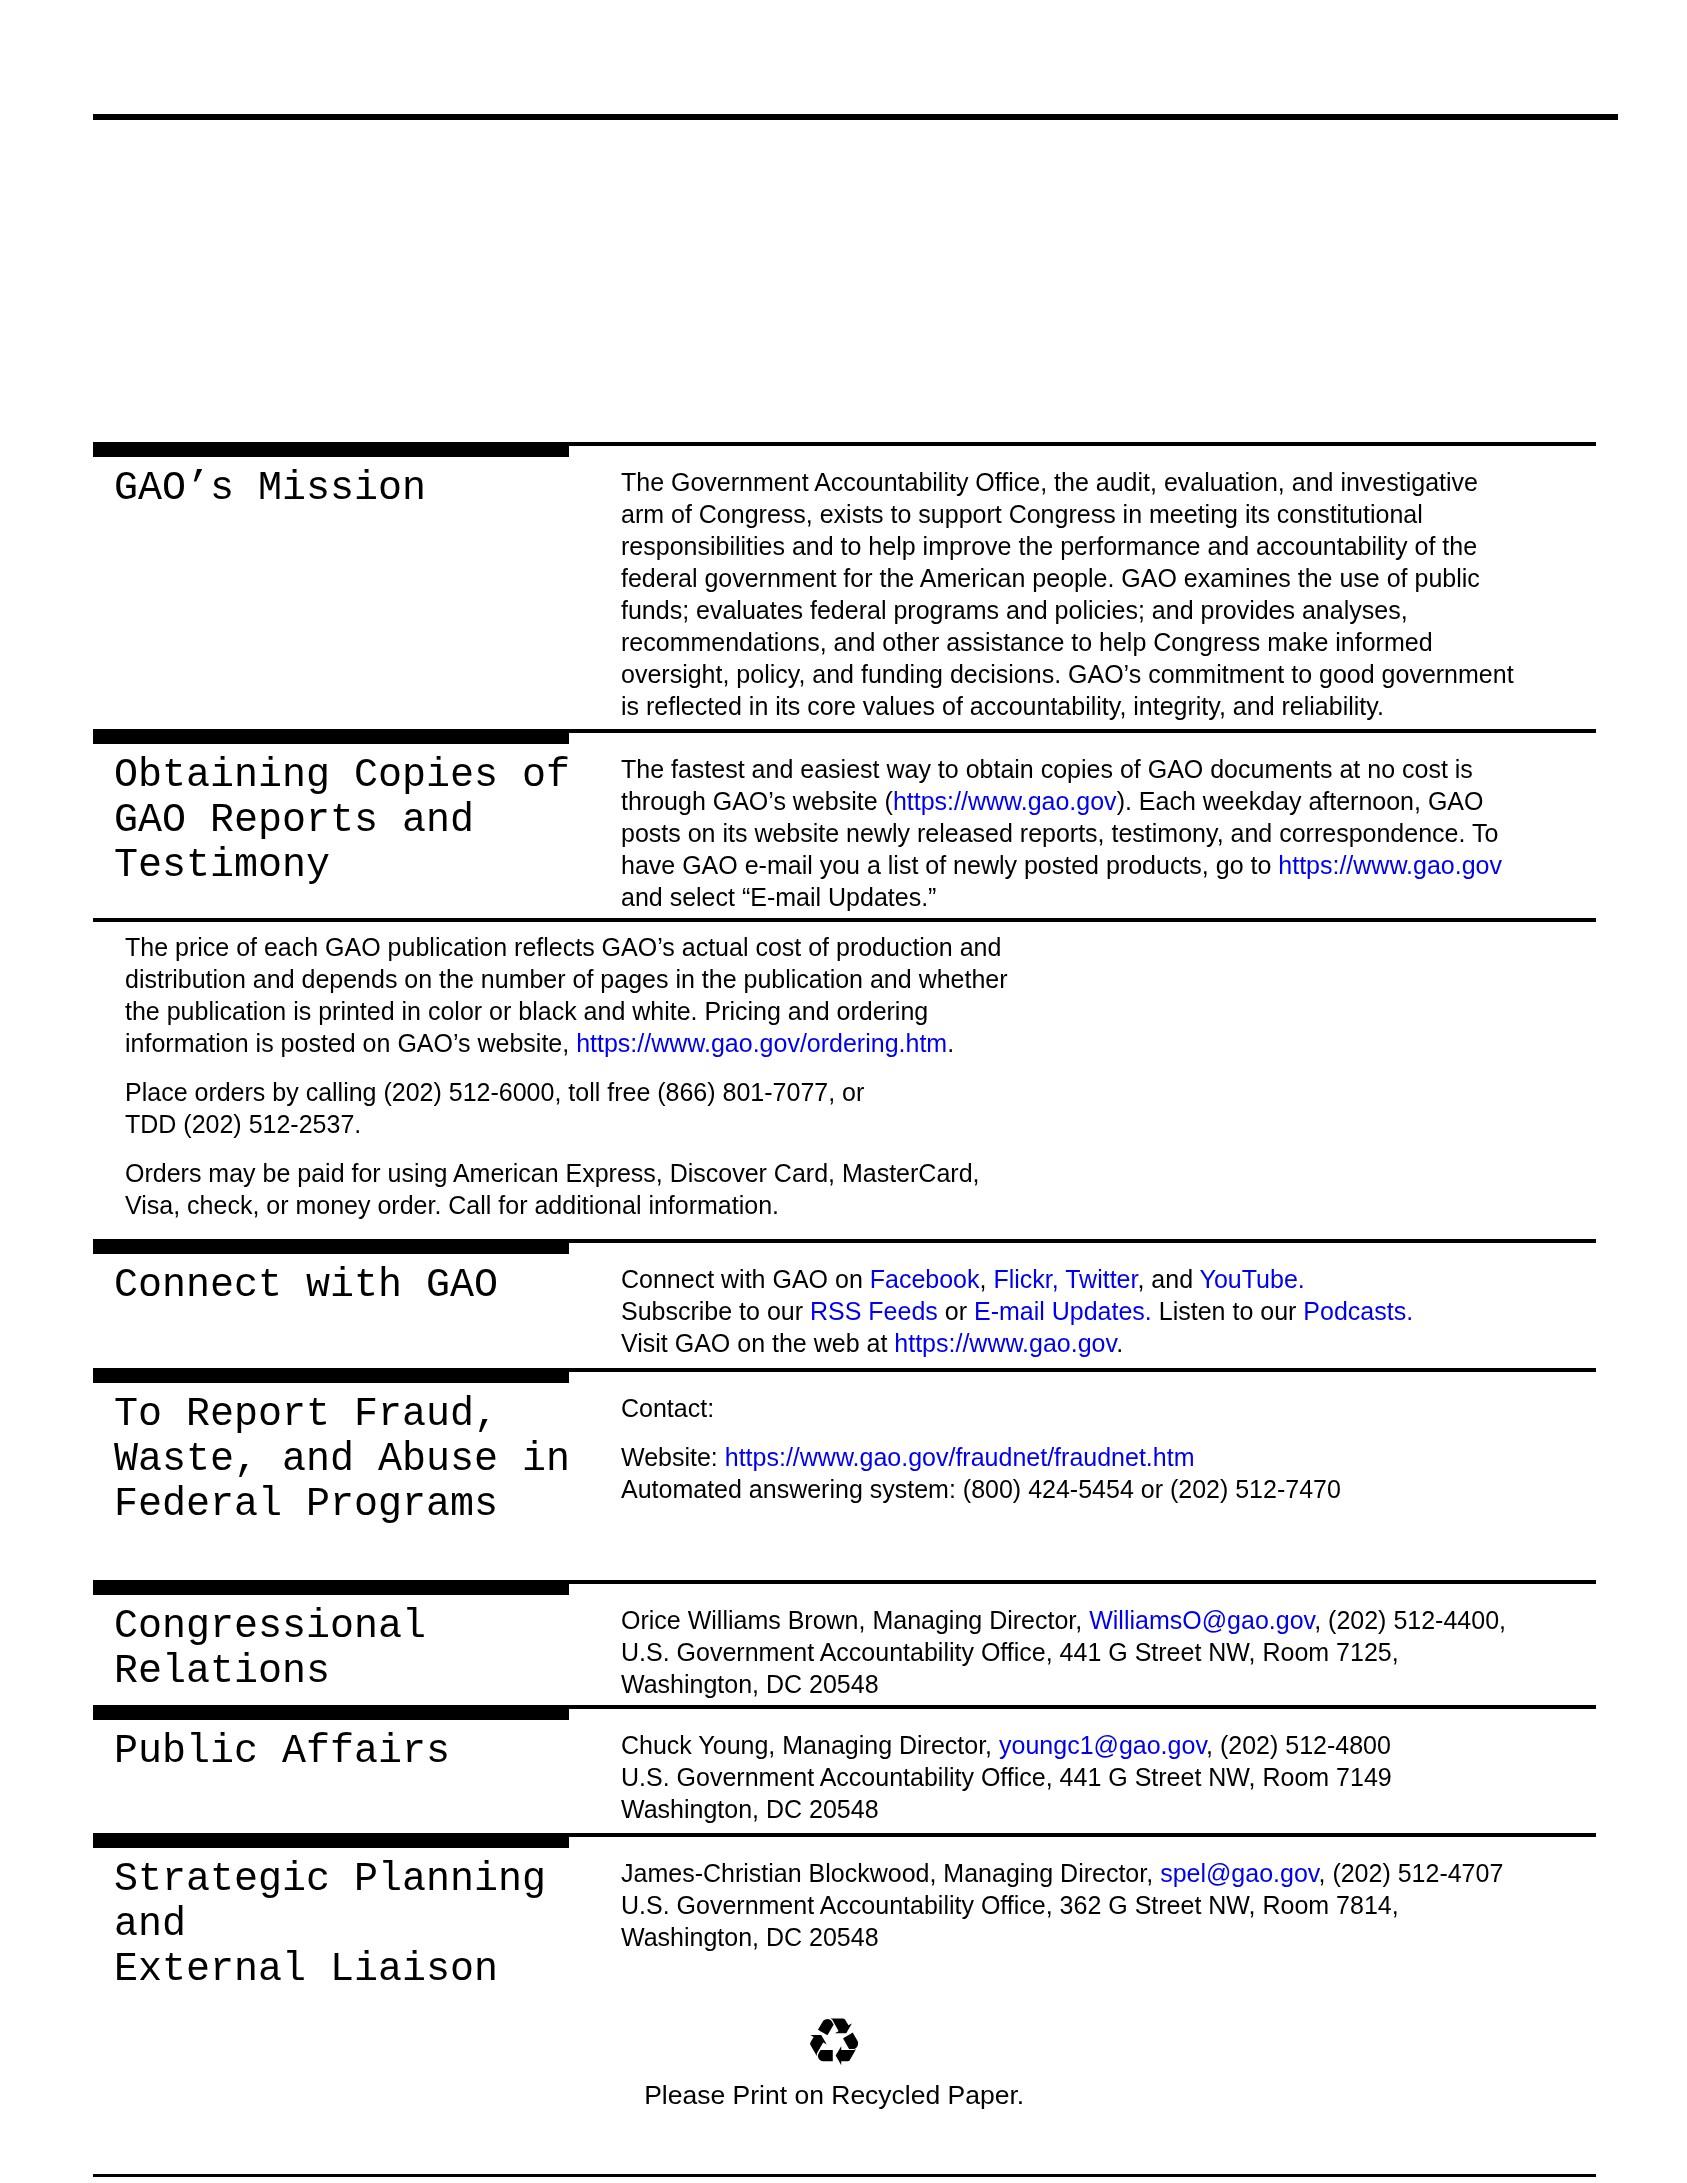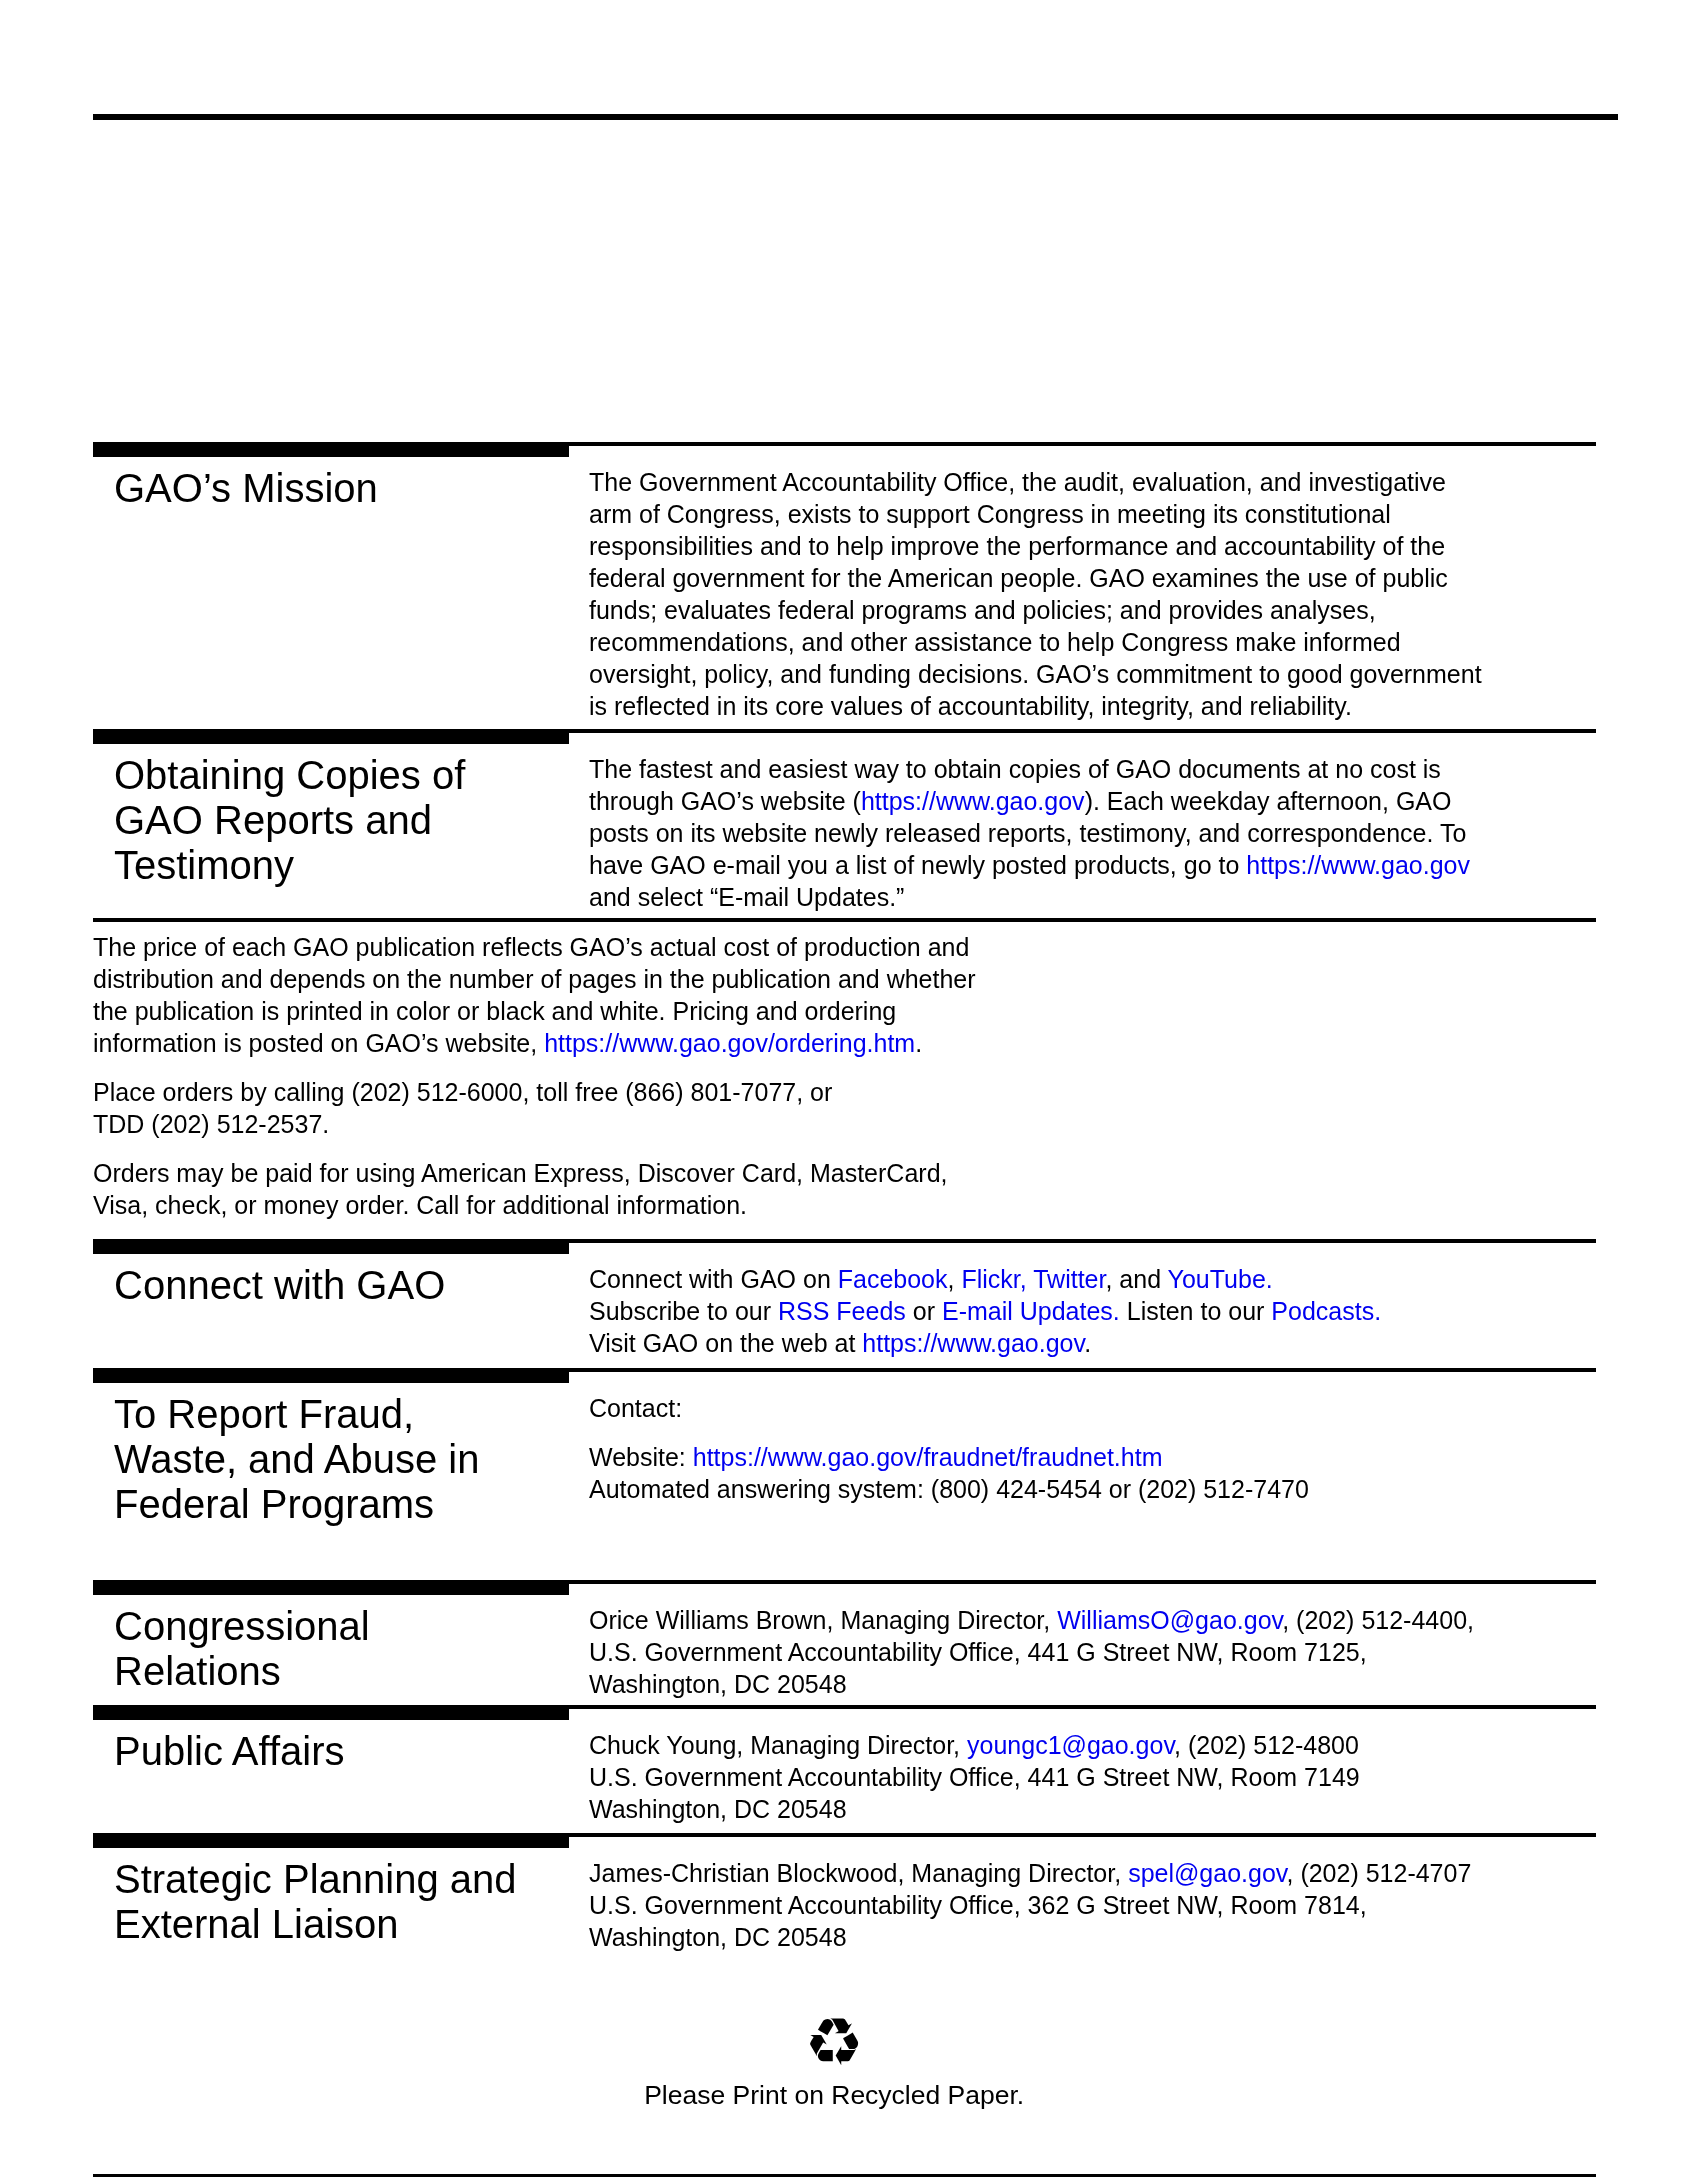--- a/index.html
+++ b/index.html
@@ -21,24 +21,25 @@
   .rule{position:relative;height:14.6px;}
   .rule::after{content:"";position:absolute;left:0;right:0;top:0;height:4px;background:#000;}
   .rule .rule-bar{position:absolute;left:0;top:0;width:476px;height:14.6px;background:#000;z-index:2;}
   .rule.thin{height:4px;}
   .cols{display:flex;align-items:flex-start;padding-top:9.3px;}
   .heading{
     flex:0 0 496px;box-sizing:border-box;
     margin:0;padding-left:21px;
     font-size:40px;line-height:45px;font-weight:normal;
     white-space:pre-line;
+    font-family:Liberation Mono, monospace;
   }
   .body{
     flex:1;min-width:0;
-    font-size:25px;line-height:32px;
+    font-size:25px;line-height:32px;margin-left:32px;
   }
   .body p{margin:0 0 17px 0;white-space:pre-line;}
   .body p:last-child{margin-bottom:0;}
   a.link{color:#0000f0;text-decoration:none;cursor:pointer;}
   .footer{
     position:absolute;left:0;top:2009px;width:1687px;
     text-align:center;transform:translateX(-9.3px);
   }
   .recycle{font-size:66px;line-height:67px;color:#000;}
   .footer-text{font-size:26.5px;line-height:30px;margin-top:4px;}

